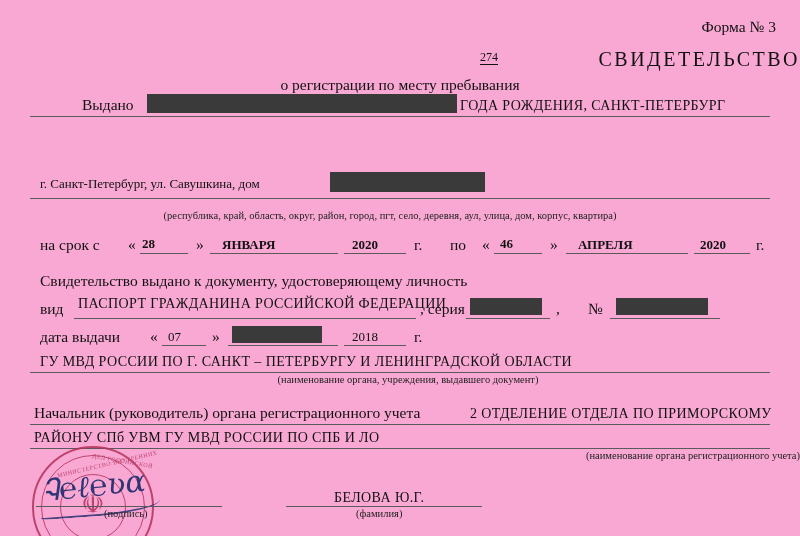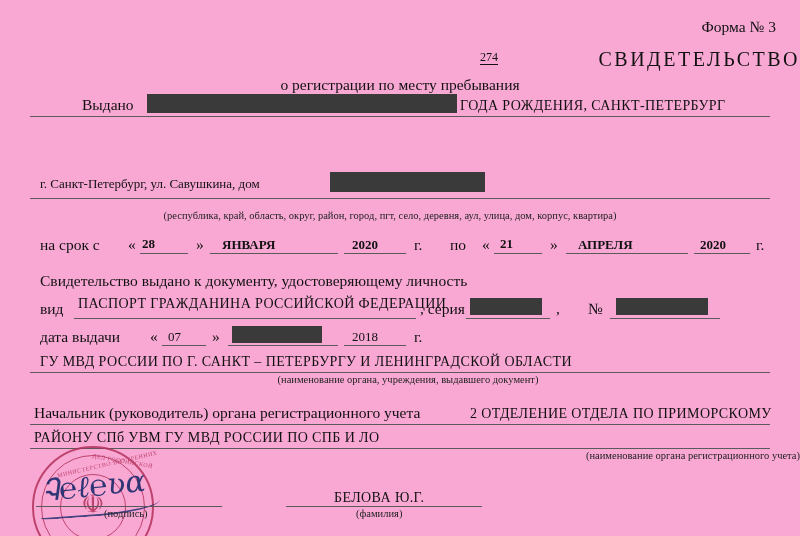--- a/index.html
+++ b/index.html
@@ -183,21 +183,21 @@
   <div class="val" style="left:142px; top:236px; font-weight:bold;">28</div>
   <div class="rule" style="left:140px; top:253px; width:48px;"></div>
   <div class="lbl quote" style="left:196px; top:236px;">»</div>
   <div class="val" style="left:222px; top:237px; font-weight:bold;">ЯНВАРЯ</div>
   <div class="rule" style="left:210px; top:253px; width:128px;"></div>
   <div class="val" style="left:352px; top:237px; font-weight:bold;">2020</div>
   <div class="rule" style="left:344px; top:253px; width:62px;"></div>
   <div class="lbl" style="left:414px; top:236px;">г.</div>
   <div class="lbl" style="left:450px; top:236px;">по</div>
   <div class="lbl quote" style="left:482px; top:236px;">«</div>
-  <div class="val" style="left:500px; top:236px; font-weight:bold;">21</div>
+  <div class="val" style="left:500px; top:236px; font-weight:bold;">46</div>
   <div class="rule" style="left:494px; top:253px; width:48px;"></div>
   <div class="lbl quote" style="left:550px; top:236px;">»</div>
   <div class="val" style="left:578px; top:237px; font-weight:bold;">АПРЕЛЯ</div>
   <div class="rule" style="left:566px; top:253px; width:122px;"></div>
   <div class="val" style="left:700px; top:237px; font-weight:bold;">2020</div>
   <div class="rule" style="left:694px; top:253px; width:56px;"></div>
   <div class="lbl" style="left:756px; top:236px;">г.</div>
 
   <div class="lbl" style="left:40px; top:272px;">Свидетельство выдано к документу, удостоверяющему личность</div>
 

